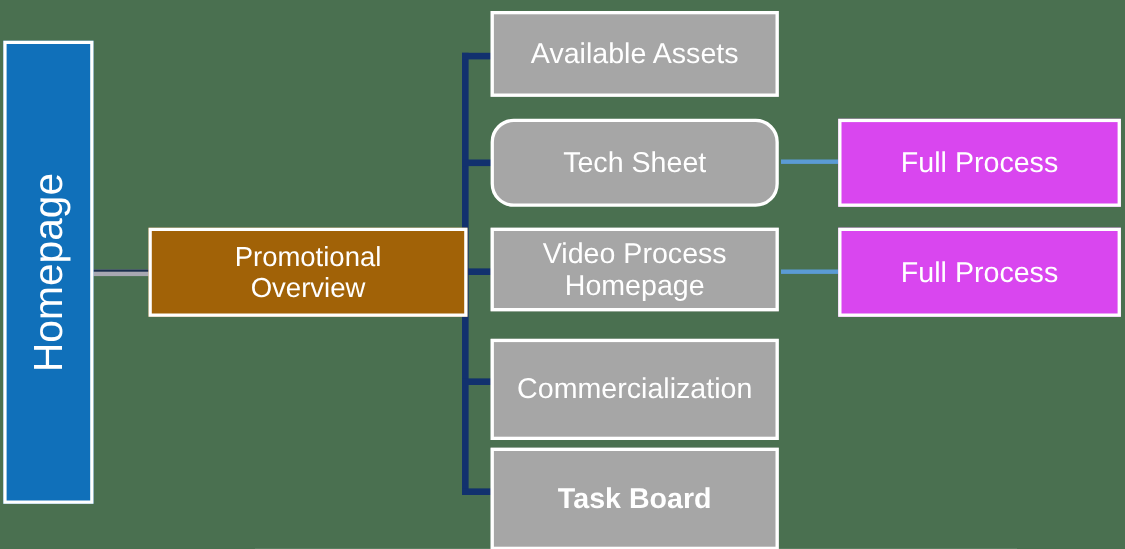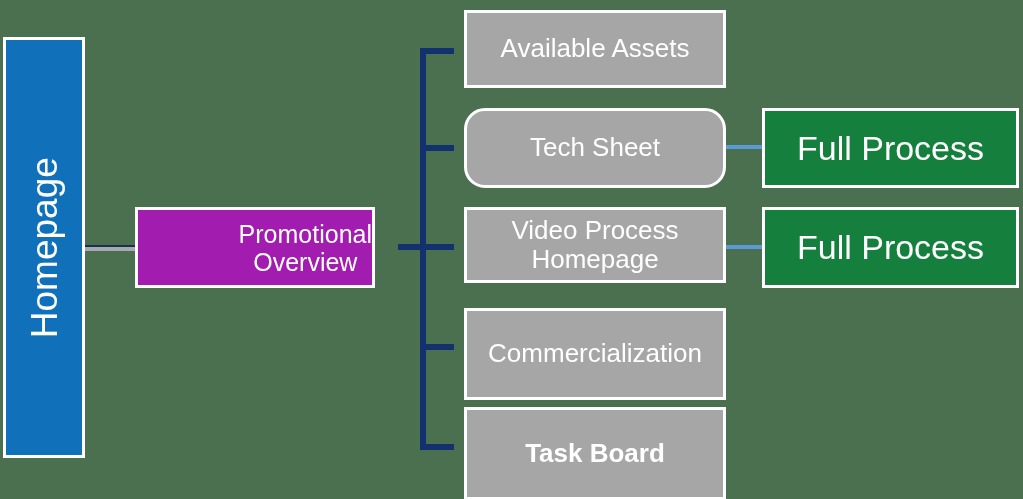--- a/index.html
+++ b/index.html
@@ -42,41 +42,40 @@
   #node-homepage .vtext {
     transform: rotate(-90deg);
     white-space: nowrap;
     display: block;
   }
 
   
   #node-promotional {
     left: 135px;
     top: 207px;
-    width: 240px;
+    width: 290px;
     height: 81px;
-    background: #a21caf;
+    background: #a16207;
     font-size: 25px;
-    justify-content: flex-end;
   }
 
   
   .card-l2 {
-    left: 464px;
+    left: 446px;
     width: 262px;
     background: #a6a6a6;
     font-size: 26px;
   }
 
   
   .card-l3 {
     left: 762px;
     width: 257px;
-    background: #15803d;
-    font-size: 34px;
+    background: #d946ef;
+    font-size: 26px;
   }
 
   
   .conn {
     position: absolute;
     z-index: 2;
   }
   
   .conn-silver {
     background: #a8a8b2;

